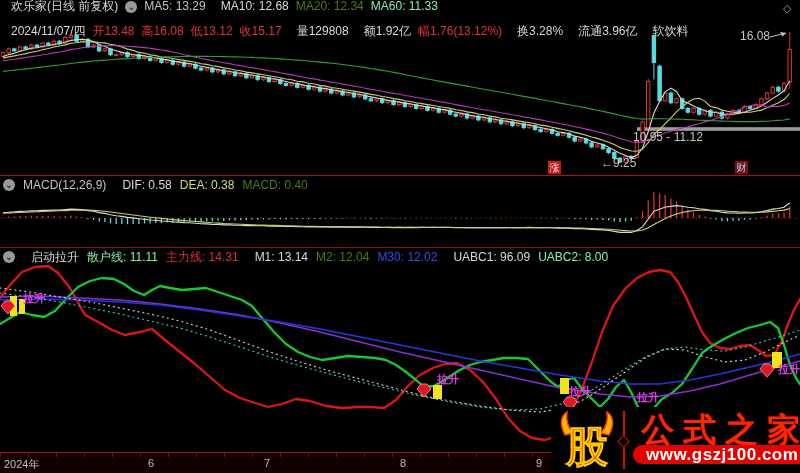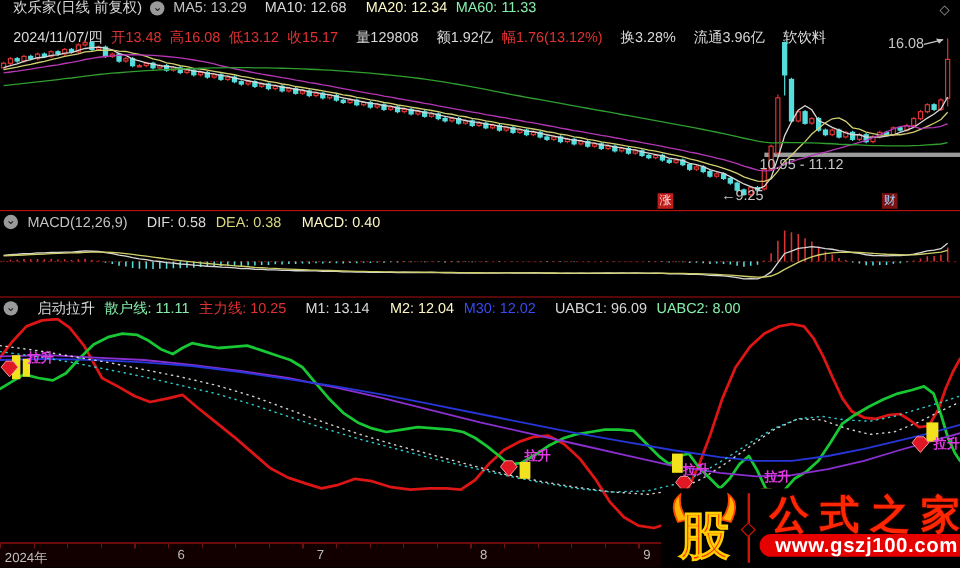--- a/index.html
+++ b/index.html
@@ -3,21 +3,21 @@
 <meta charset="utf-8">
 <style>
   html,body{margin:0;padding:0;background:#000;}
   .screen{position:relative;width:800px;height:473px;background:#000;overflow:hidden;
           font-family:"Liberation Sans","DejaVu Sans",sans-serif;}
   .hrow{position:absolute;left:3px;display:flex;align-items:center;gap:7px;white-space:nowrap;
         font-size:12px;line-height:13px;}
   .hrow1{top:0;}
   .hrow2{top:25px;}
   .w{color:#d9d9d9;margin-left:8px;} .gy{color:#c2c2c2;} .rd{color:#e03232;} .yl{color:#d8d87e;}
-  .mg{color:#fef9c3;margin-left:9px;} .gn{color:#86efac;text-align:right;} .bl{color:#3a4aee;}
+  .mg{color:#4d7c0f;} .gn{color:#86efac;text-align:right;} .bl{color:#3a4aee;}
   .circle-icon{display:inline-block;width:12px;height:12px;border-radius:50%;background:#9a9a9a;
         color:#1a1a1a;font-size:10px;line-height:11px;text-align:center;flex:0 0 auto;}
   .corner-diamond{position:absolute;left:783px;top:2px;color:#9a9a9a;font-size:11px;}
   .sep{position:absolute;left:0;width:800px;height:0;border-top:1px solid #8f0c0c;}
   #chart{position:absolute;left:0;top:0;}
   .panel-hdr{position:absolute;left:3px;display:flex;align-items:center;gap:8px;white-space:nowrap;
         font-size:12px;line-height:14px;}
   .badge{position:absolute;width:13px;height:13px;font-size:10px;line-height:13px;text-align:center;}
   .badge-red{background:#bf1c1c;color:#ffdddd;}
   .badge-blue{background:#7a1212;color:#9fd4ff;}
@@ -548,21 +548,21 @@
     <span class="gy">MACD(12,26,9)</span>
     <span class="w">DIF: 0.58</span>
     <span class="yl">DEA: 0.38</span>
     <span class="mg">MACD: 0.40</span>
   </div>
 
   <div class="panel-hdr" style="top:250px;">
     <span class="circle-icon">⌄</span>
     <span class="w">启动拉升</span>
     <span class="gn">散户线: 11.11</span>
-    <span class="rd">主力线: 10.25</span>
+    <span class="rd">主力线: 14.31</span>
     <span class="w">M1: 13.14</span>
     <span class="mg">M2: 12.04</span>
     <span class="bl">M30: 12.02</span>
     <span class="w">UABC1: 96.09</span>
     <span class="gn">UABC2: 8.00</span>
   </div>
 
   <div class="badge badge-red" style="left: 548px; top: 161px;">涨</div>
     <div class="badge badge-blue" style="left: 735px; top: 161px;">财</div>
     <div class="xaxis">

